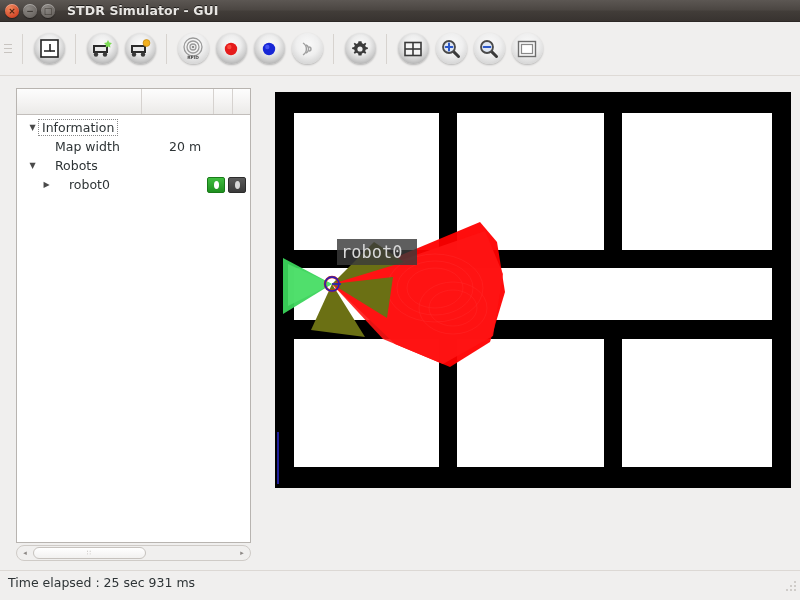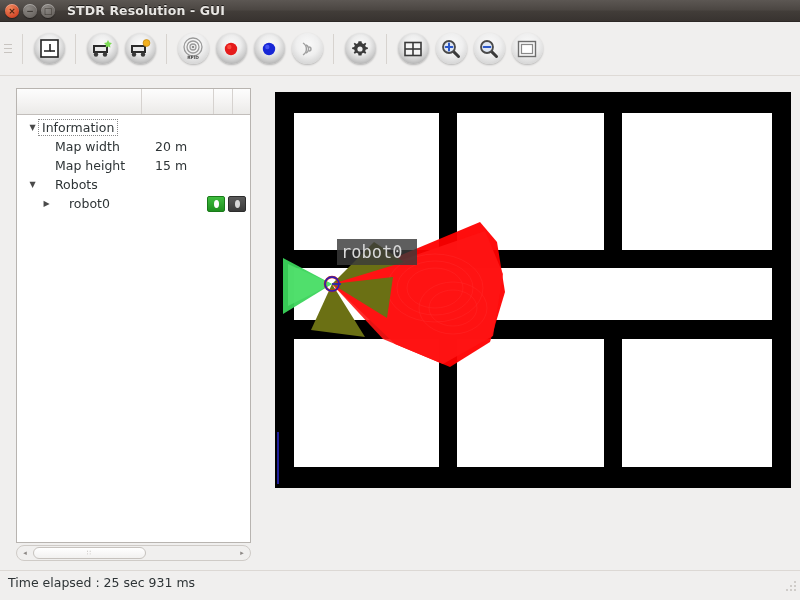--- a/index.html
+++ b/index.html
@@ -69,21 +69,21 @@
   .treebody{padding:3px 0 0 0;font-size:12.5px;color:#2e3436;}
   .trow{display:flex;align-items:center;height:19px;padding-left:10px;position:relative;}
   .tri{
     width:11px;flex:0 0 11px;text-align:center;font-size:8px;color:#4a4a4a;line-height:19px;
   }
   .tlabel{white-space:nowrap;margin-left:17px;}
   .tlabel.focus{
     border:1px dotted #8a8a8a;padding:0 3px;margin-left:0;line-height:15px;
   }
   .tkey{padding-left:28px;white-space:nowrap;}
-  .tval{position:absolute;left:138px;white-space:nowrap;}
+  .tval{position:absolute;left:152px;white-space:nowrap;}
   .eyes{position:absolute;right:4px;top:2px;display:flex;gap:3px;}
   .eye{
     width:16px;height:14px;border-radius:2px;
     background:linear-gradient(to bottom,#f4f4f4,#d9d9d9);
     border:1px solid #b6b6b6;display:flex;align-items:center;justify-content:center;
     overflow:hidden;
   }
   .eye.green{background:linear-gradient(to bottom,#3fbd3f,#1f8f1f);border-color:#197a19;}
   .eye.dark{background:linear-gradient(to bottom,#5b5b5b,#3a3a3a);border-color:#2c2c2c;}
   .eye .pupil{width:5px;height:8px;border-radius:50%;background:#ffffff;}
@@ -132,21 +132,21 @@
       <div class="wbtn close">
         <span class="glyph">×</span>
       </div>
       <div class="wbtn min">
         <span class="glyph">−</span>
       </div>
       <div class="wbtn max">
         <span class="glyph">□</span>
       </div>
     </div>
-    <div class="wtitle">STDR Resolution - GUI</div>
+    <div class="wtitle">STDR Simulator - GUI</div>
   </div>
 
   <div class="toolbar">
 
     <div class="grip">
       <i></i>
         <i></i>
         <i></i>
     </div>
     <div class="tsep"></div>
@@ -304,24 +304,20 @@
       <div class="trow">
         <span class="tri">▼</span>
         <span class="tlabel focus">Information</span>
       </div>
 
       <div class="trow">
         <span class="tkey">Map width</span>
         <span class="tval">20 m</span>
       </div>
 
-      <div class="trow">
-        <span class="tkey">Map height</span>
-        <span class="tval">15 m</span>
-      </div>
 
 
       <div class="trow">
         <span class="tri">▼</span>
         <span class="tlabel">Robots</span>
       </div>
 
       <div class="trow">
         <span class="tri" style="margin-left:14px">▶</span>
         <span class="tlabel">robot0</span>

